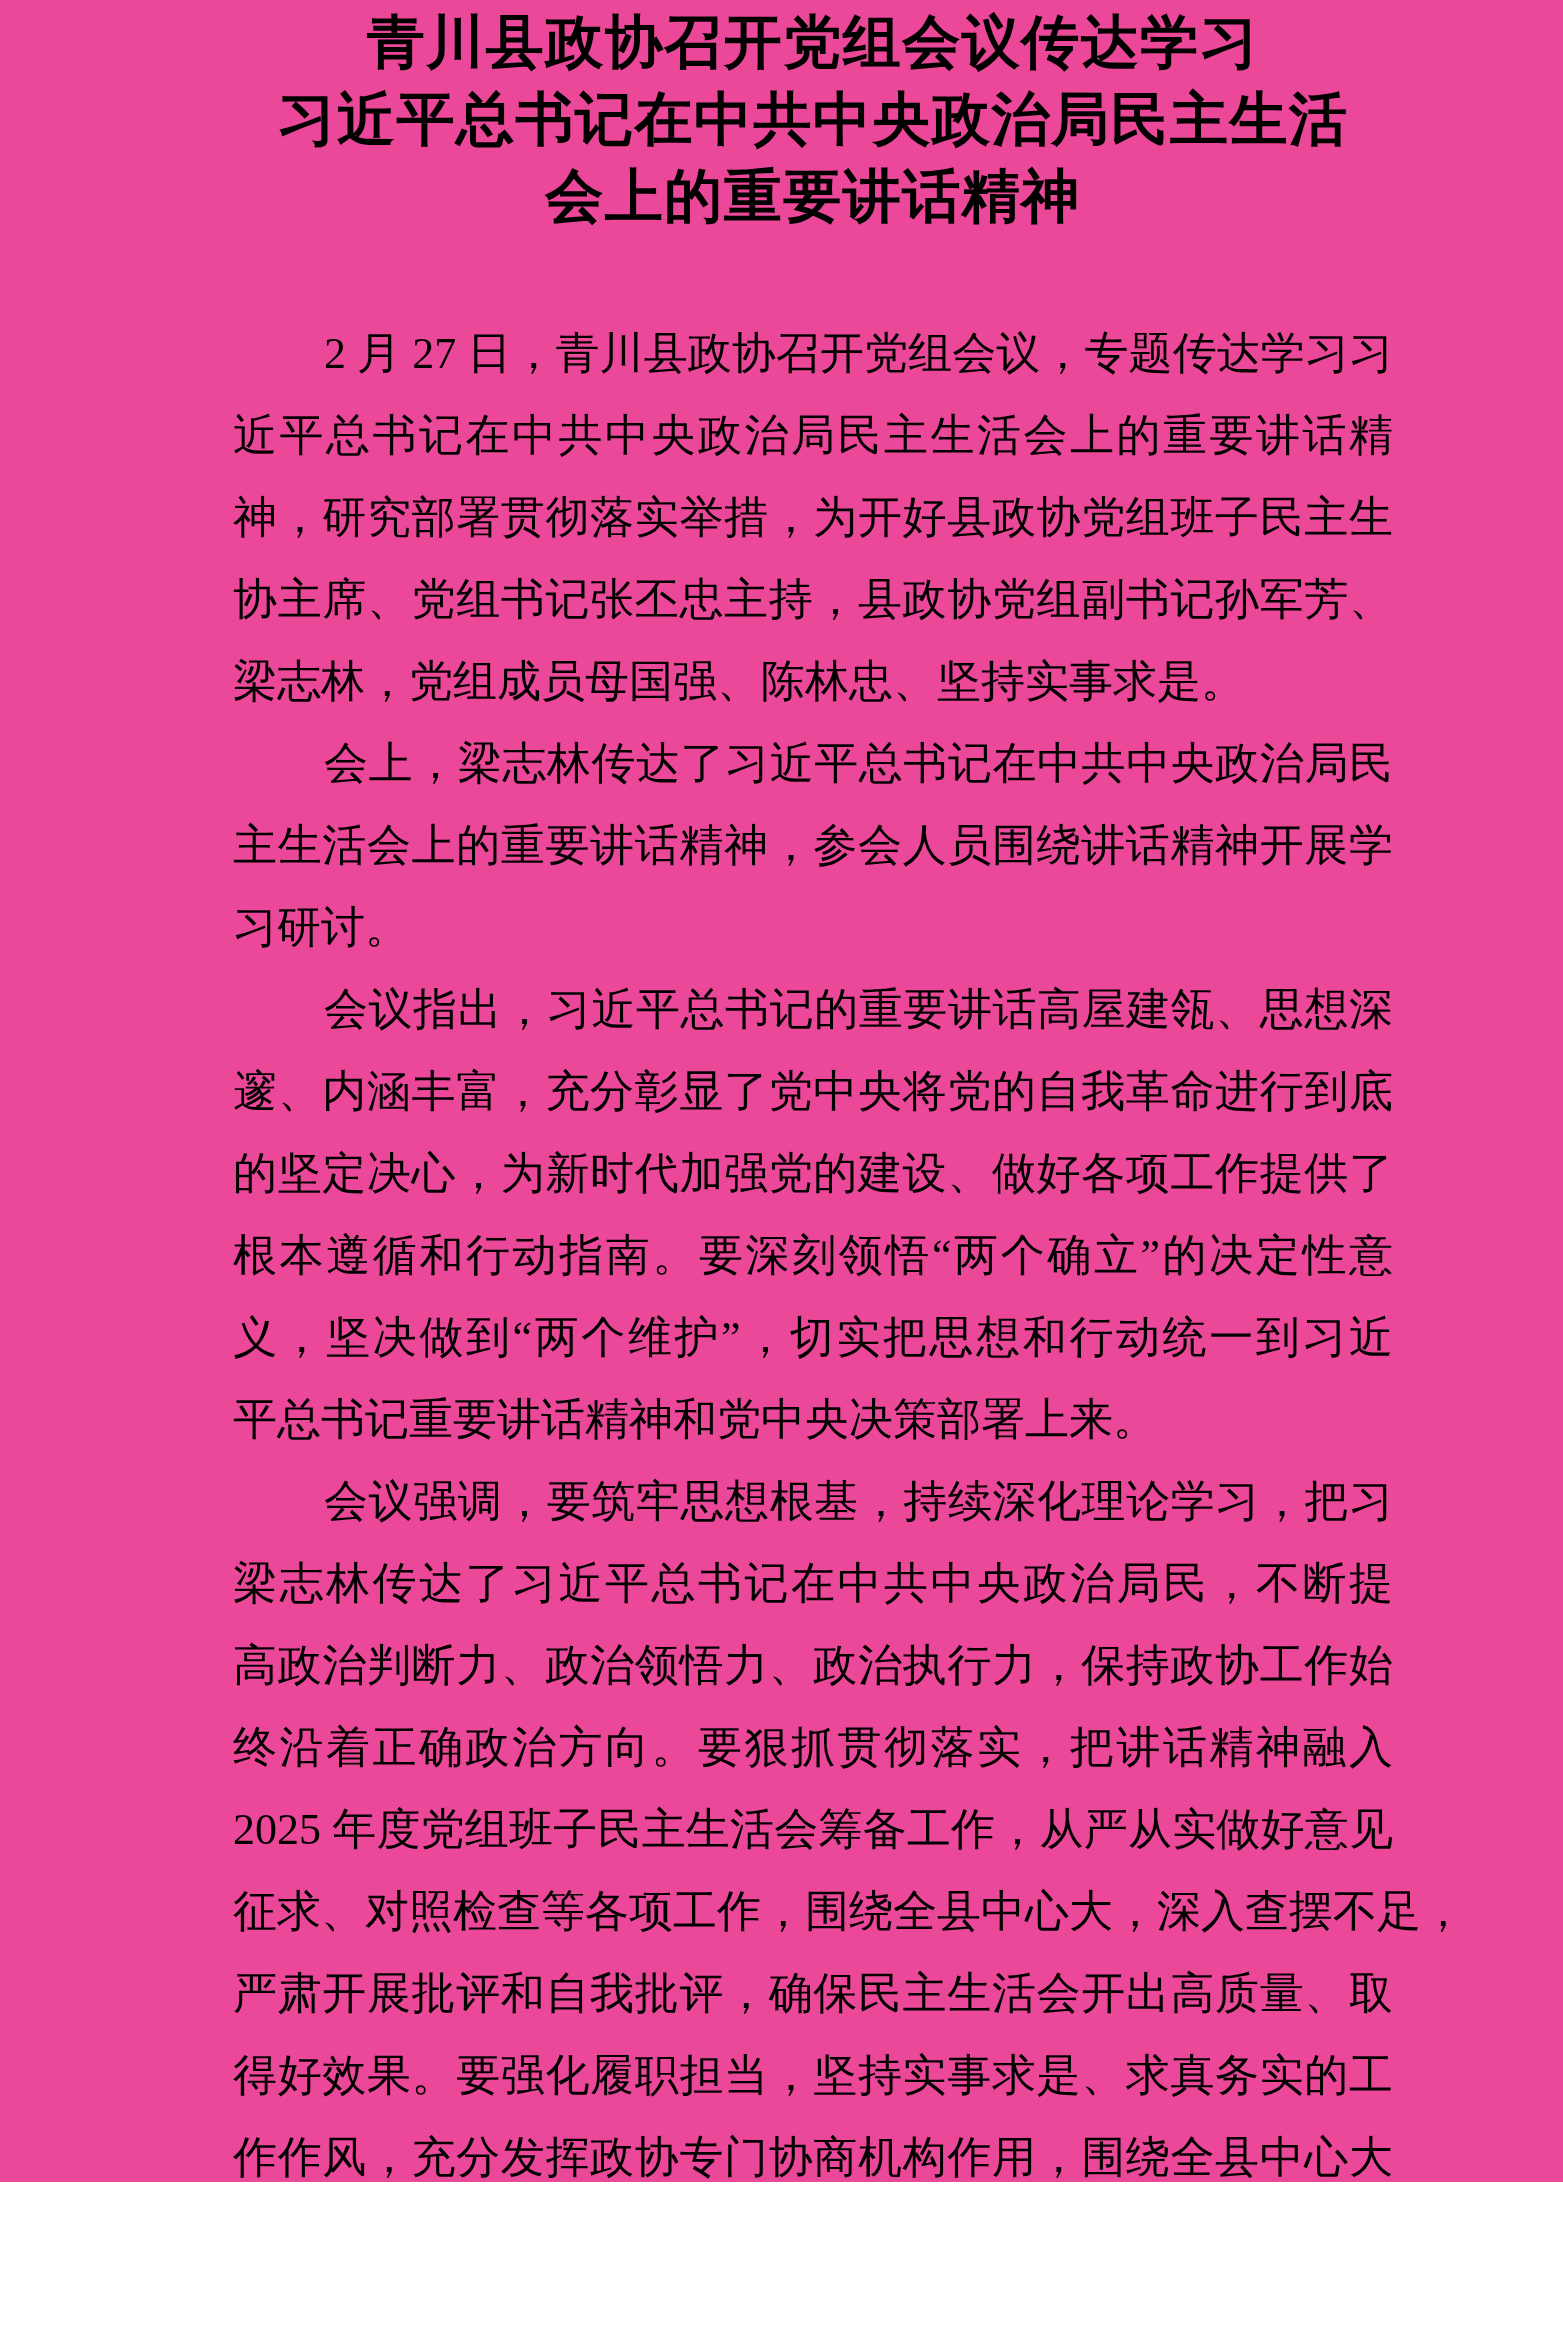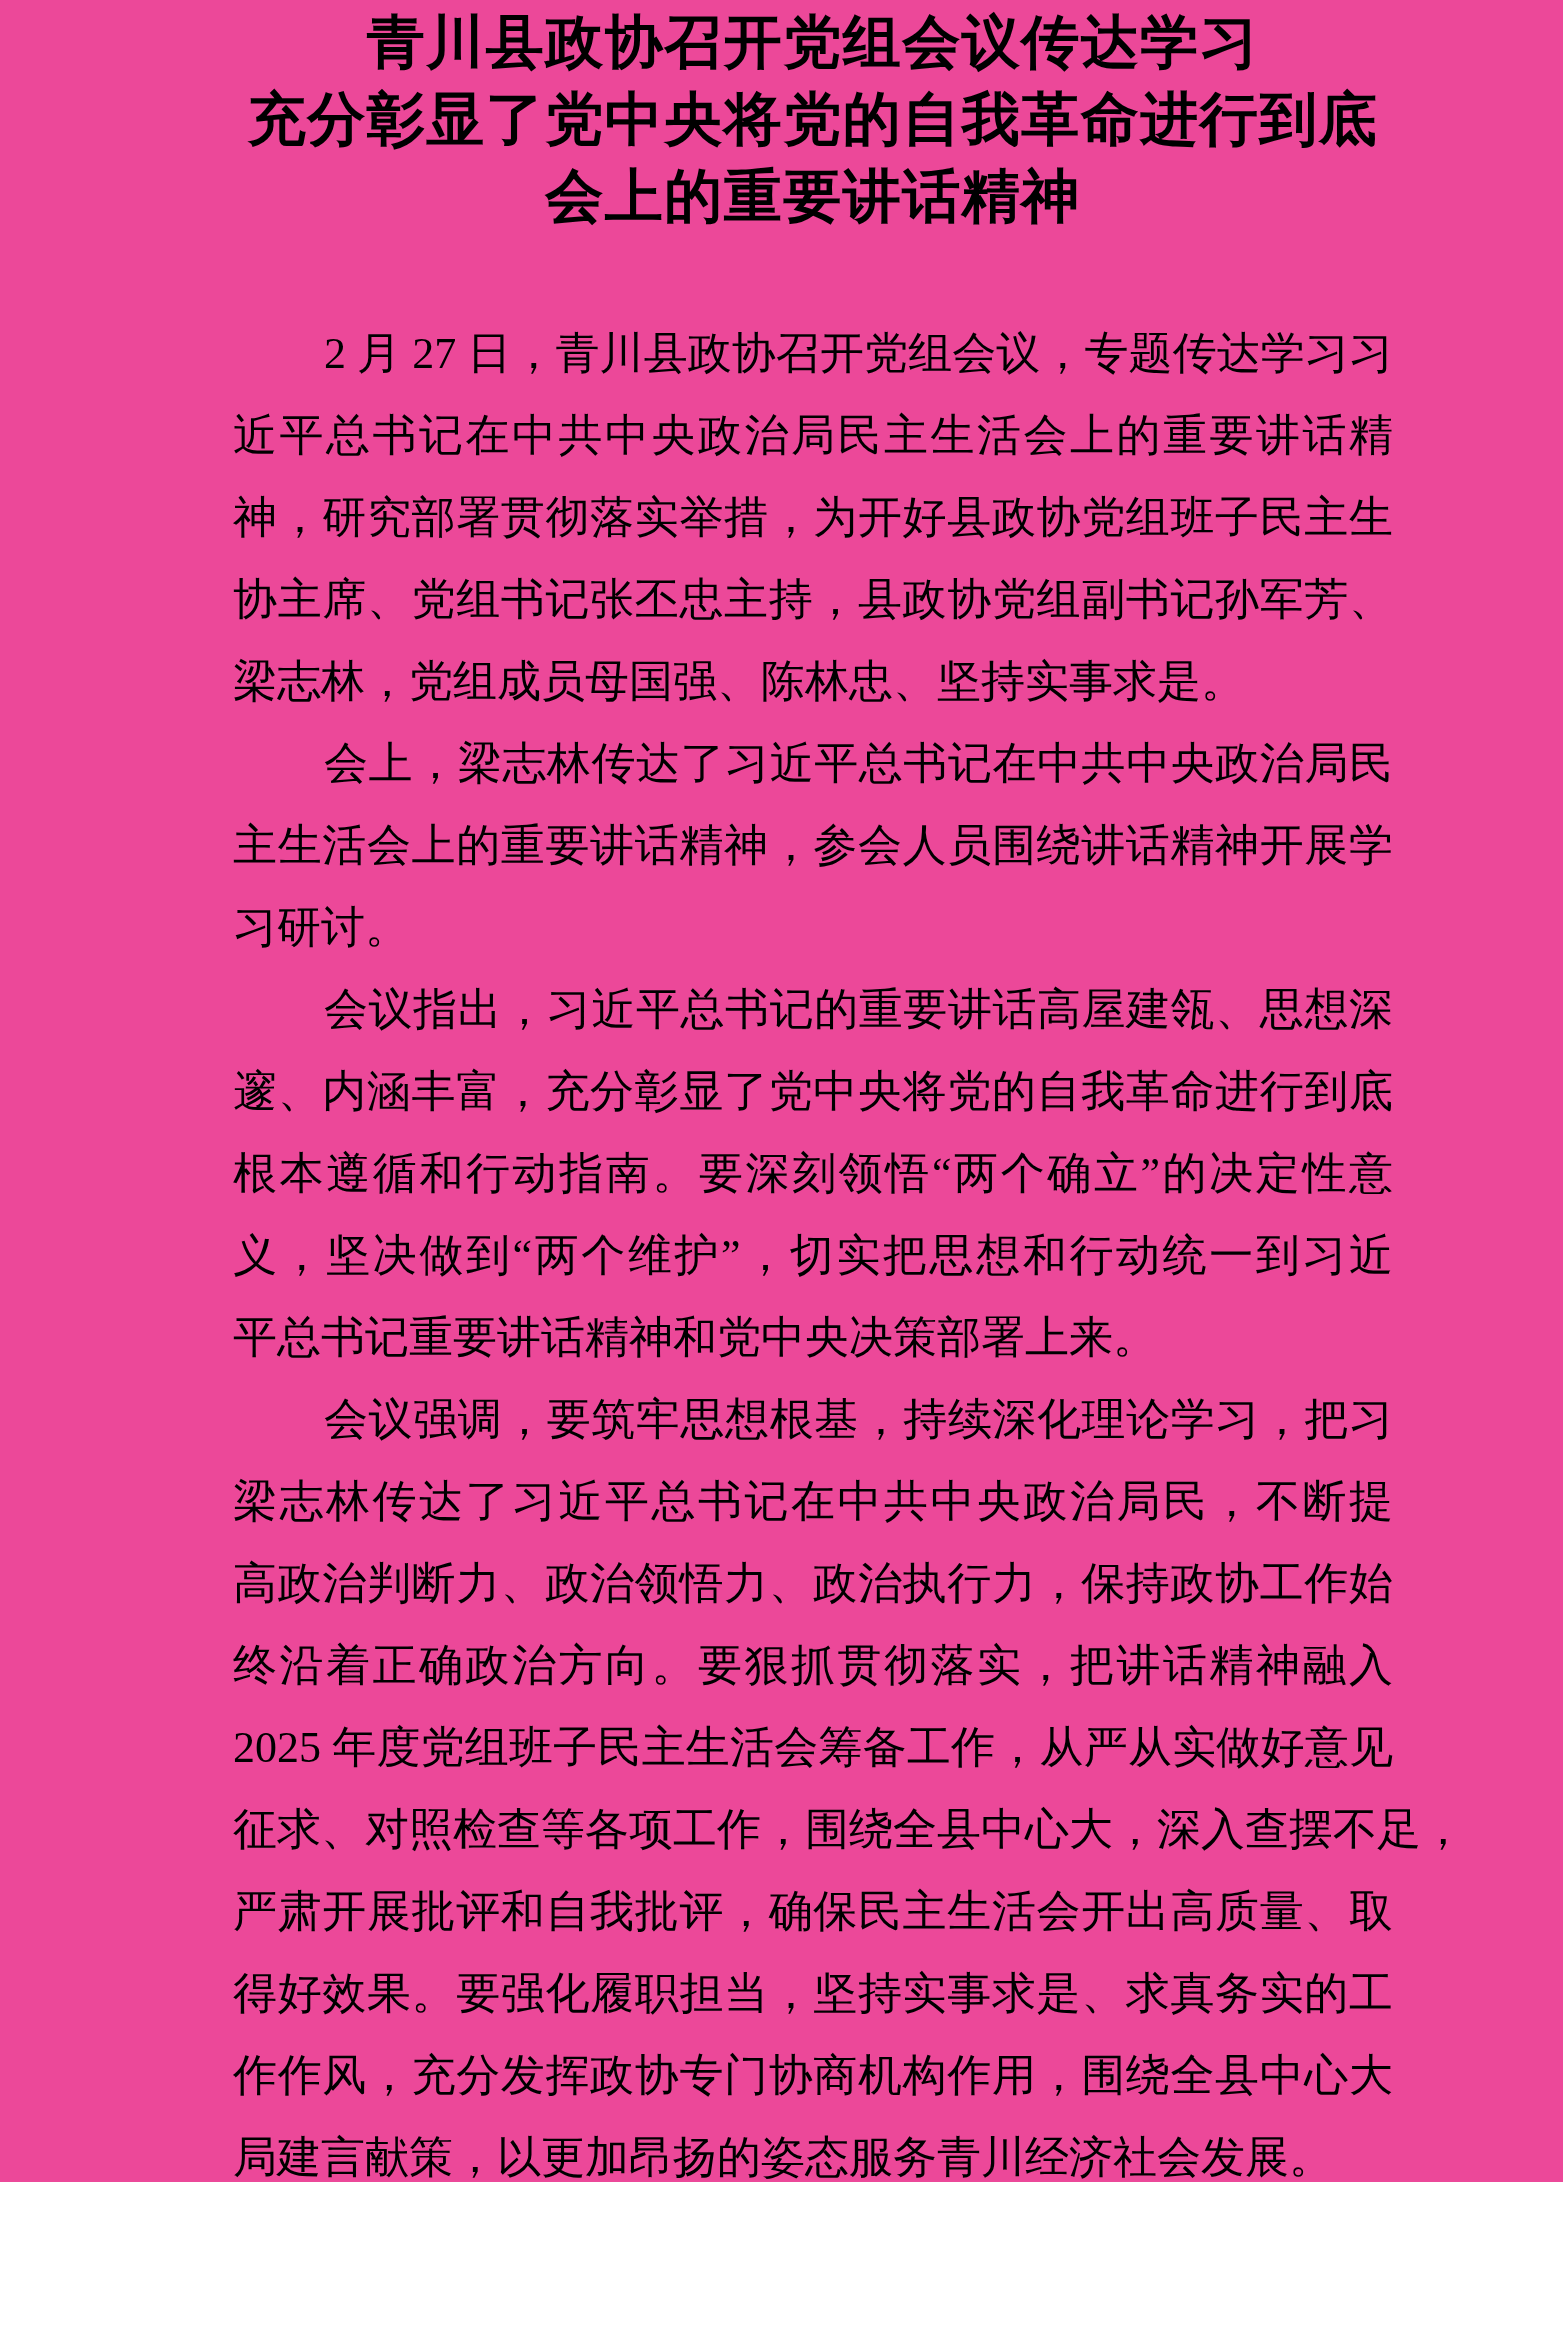--- a/index.html
+++ b/index.html
@@ -55,39 +55,40 @@
     text-align-last: left;
   }
 </style>
 </head>
 <body>
 
 <div class="page">
   <div class="content">
     <div class="title">
         <div class="title-line">青川县政协召开党组会议传达学习</div>
-        <div class="title-line">充分彰显了党中央将党的自我革命进行到底</div>
+        <div class="title-line">习近平总书记在中共中央政治局民主生活</div>
         <div class="title-line">会上的重要讲话精神</div>
       </div>
     <div class="body-text">
         <div class="paragraph">
           <div class="line first">2 月 27 日，青川县政协召开党组会议，专题传达学习习</div>
           <div class="line">近平总书记在中共中央政治局民主生活会上的重要讲话精</div>
           <div class="line">神，研究部署贯彻落实举措，为开好县政协党组班子民主生</div>
           <div class="line">协主席、党组书记张丕忠主持，县政协党组副书记孙军芳、</div>
           <div class="line last">梁志林，党组成员母国强、陈林忠、坚持实事求是。</div>
         </div>
         <div class="paragraph">
           <div class="line first">会上，梁志林传达了习近平总书记在中共中央政治局民</div>
           <div class="line">主生活会上的重要讲话精神，参会人员围绕讲话精神开展学</div>
           <div class="line last">习研讨。</div>
         </div>
         <div class="paragraph">
           <div class="line first">会议指出，习近平总书记的重要讲话高屋建瓴、思想深</div>
           <div class="line">邃、内涵丰富，充分彰显了党中央将党的自我革命进行到底</div>
+          <div class="line">的坚定决心，为新时代加强党的建设、做好各项工作提供了</div>
           <div class="line">根本遵循和行动指南。要深刻领悟“两个确立”的决定性意</div>
           <div class="line">义，坚决做到“两个维护”，切实把思想和行动统一到习近</div>
           <div class="line last">平总书记重要讲话精神和党中央决策部署上来。</div>
         </div>
         <div class="paragraph">
           <div class="line first">会议强调，要筑牢思想根基，持续深化理论学习，把习</div>
           <div class="line">梁志林传达了习近平总书记在中共中央政治局民，不断提</div>
           <div class="line">高政治判断力、政治领悟力、政治执行力，保持政协工作始</div>
           <div class="line">终沿着正确政治方向。要狠抓贯彻落实，把讲话精神融入</div>
           <div class="line">2025 年度党组班子民主生活会筹备工作，从严从实做好意见</div>

